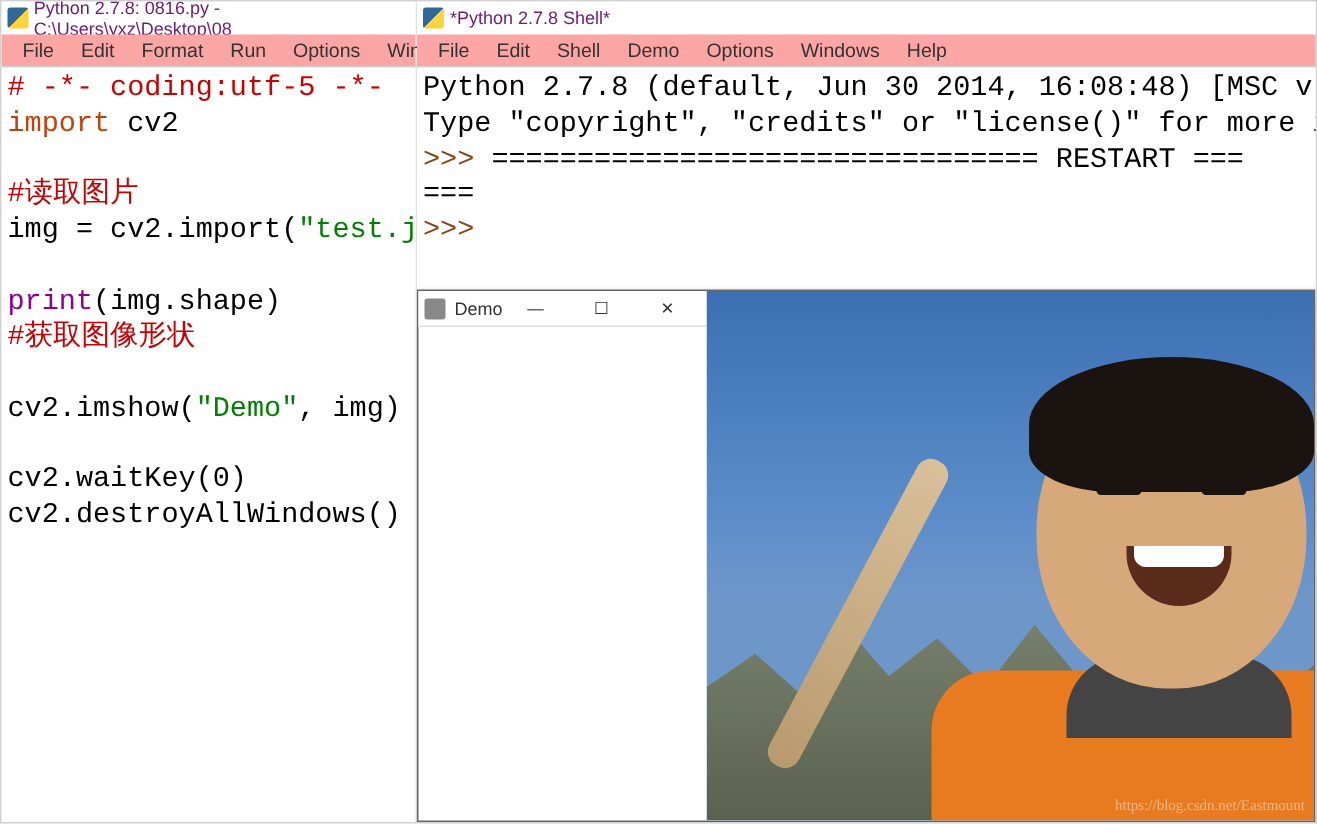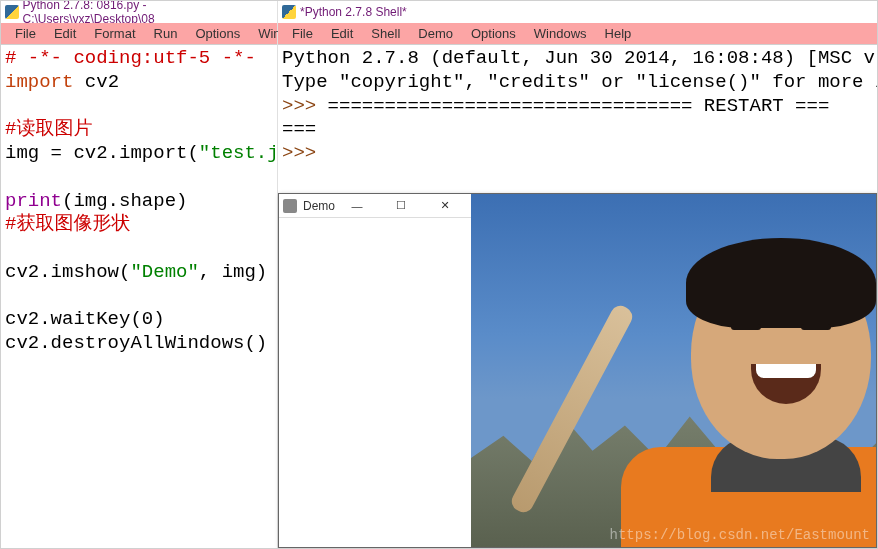--- a/index.html
+++ b/index.html
@@ -114,21 +114,21 @@
     border-radius: 10px;
   }
   .mouth {
     position:absolute; left: 280px; top: 170px; width: 70px; height: 40px;
     background: #5a2a1a; border-radius: 0 0 40px 40px;
   }
   .teeth { position:absolute; left: 285px; top: 170px; width: 60px; height: 14px; background:#fff; border-radius: 0 0 8px 8px;}
   .eye { position:absolute; width:30px; height:6px; background:#1a1310; border-radius:3px; }
   .eye.l { left: 260px; top: 130px; }
   .eye.r { left: 330px; top: 130px; }
-  .watermark { position:absolute; right:6px; bottom:4px; font-size:14px; color:rgba(255,255,255,0.45); font-family: Liberation Mono, monospace; }
+  .watermark { position:absolute; right:6px; bottom:4px; font-size:10px; color:rgba(255,255,255,0.45); font-family: Liberation Serif, serif; }
   .pyicon { display:inline-block; width:14px; height:14px; background: linear-gradient(135deg,#306998 50%,#ffd43b 50%); border-radius:2px;}
   .appicon { display:inline-block; width:14px; height:14px; background: #888; border-radius:2px; margin-right:6px;}
 </style>
 </head>
 <body>
 
 <div class="window editor">
   <div class="titlebar">
     <span class="pyicon"></span>
     <span style="margin-left:4px;">Python 2.7.8: 0816.py - C:\Users\yxz\Desktop\08</span>

